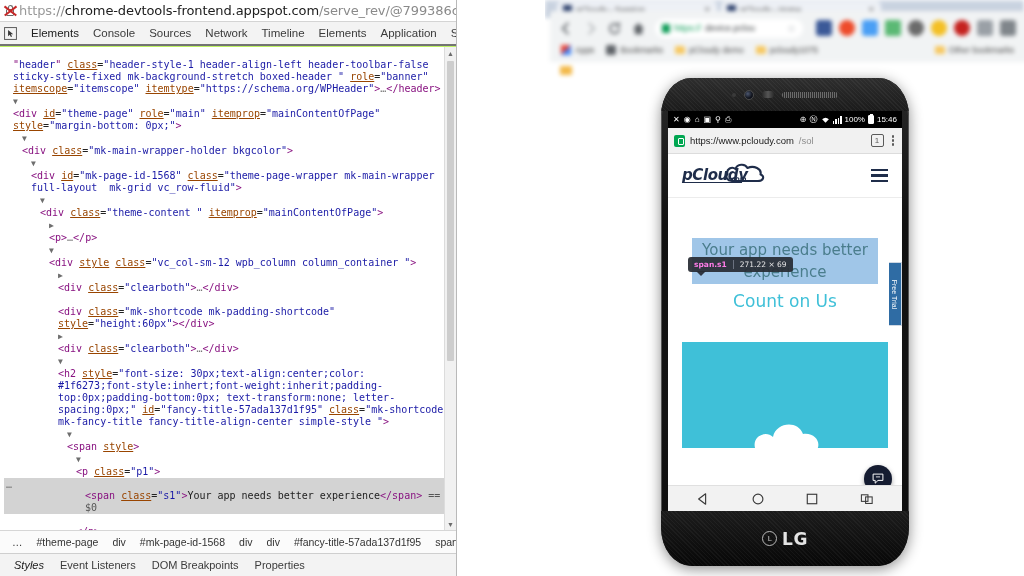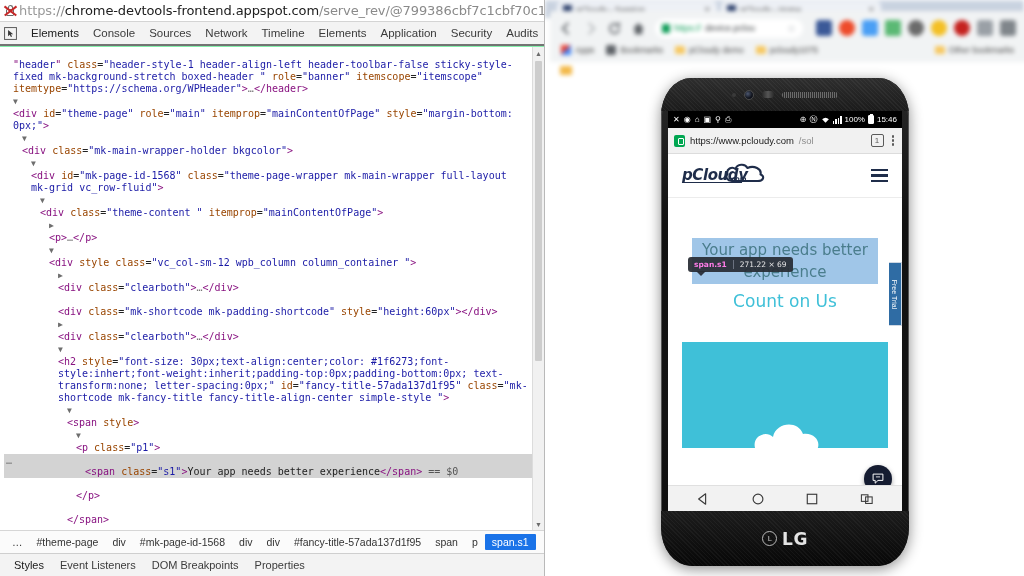--- a/index.html
+++ b/index.html
@@ -6,22 +6,22 @@
   html, body { width: 1024px; height: 576px; overflow: hidden; }
   body {
     font-family: "Liberation Sans", sans-serif;
     background: #ffffff;
     position: relative;
   }
   .screen { position: absolute; inset: 0; width: 1024px; height: 576px; }
 
   
   .devtools {
-    position: absolute; left: 0; top: 0; width: 545px; height: 576px;
-    background: #86efac; border-right: 1px solid #b9b9b9;
+    position: absolute; left: 0; top: 0; width: 457px; height: 576px;
+    background: #bef264; border-right: 1px solid #b9b9b9;
     overflow: hidden;
   }
 
   
   .urlbar {
     height: 22px; background: #ffffff;
     border-bottom: 1px solid #d4d4d4;
     display: flex; align-items: center; padding: 0 4px;
     overflow: hidden; white-space: nowrap;
   }
@@ -94,21 +94,21 @@
   .node .ln { display: block; }
   .node.sel { background: #d3d3d3; }
   .node.sel .dots {
     position: absolute; left: 2px; top: 1px; color: #777; font-size: 10px;
   }
   .tri { display: inline-block; width: 9px; color: #6e6e6e; font-size: 8px; }
   .tri.r::before { content: "\25B6"; }
   .tri.d::before { content: "\25BC"; }
   .tri.blank::before { content: ""; }
   .tag { color: #881280; }
-  .attr { color: #994500; }
+  .attr { color: #994500; text-decoration: underline; }
   .val { color: #1a1aa6; }
   .txt { color: #222; }
   .punc { color: #881280; }
   .dollar { color: #555; }
   .ell { color: #777; }
 
   
   .v-scroll {
     position: absolute; top: 47px; right: 0; bottom: 46px; width: 12px;
     background: #f1f1f1; border-left: 1px solid #dcdcdc;
@@ -135,21 +135,21 @@
   .crumb.sel { background: #1a73e8; color: #fff; border-radius: 1px; }
 
   
   .bot-tabs {
     position: absolute; left: 0; right: 0; bottom: 0; height: 23px;
     background: #f3f3f3; border-top: 1px solid #cfcfcf;
     display: flex; align-items: center; padding-left: 6px;
     font-size: 11px; color: #3b3b3b;
   }
   .bot-tab { padding: 2px 8px 3px; white-space: nowrap; }
-  .bot-tab.active { color: #1a1a1a; }
+  .bot-tab.active { color: #1a1a1a; font-style: italic; }
 
   
   .right {
     position: absolute; left: 545px; top: 0; width: 479px; height: 576px;
     background: #ffffff; overflow: hidden;
   }
   .blurwrap { position: absolute; inset: 0; filter: blur(2.1px); }
 
   .bg-tabstrip {
     position: absolute; left: 0; top: 0; right: 0; height: 18px;

